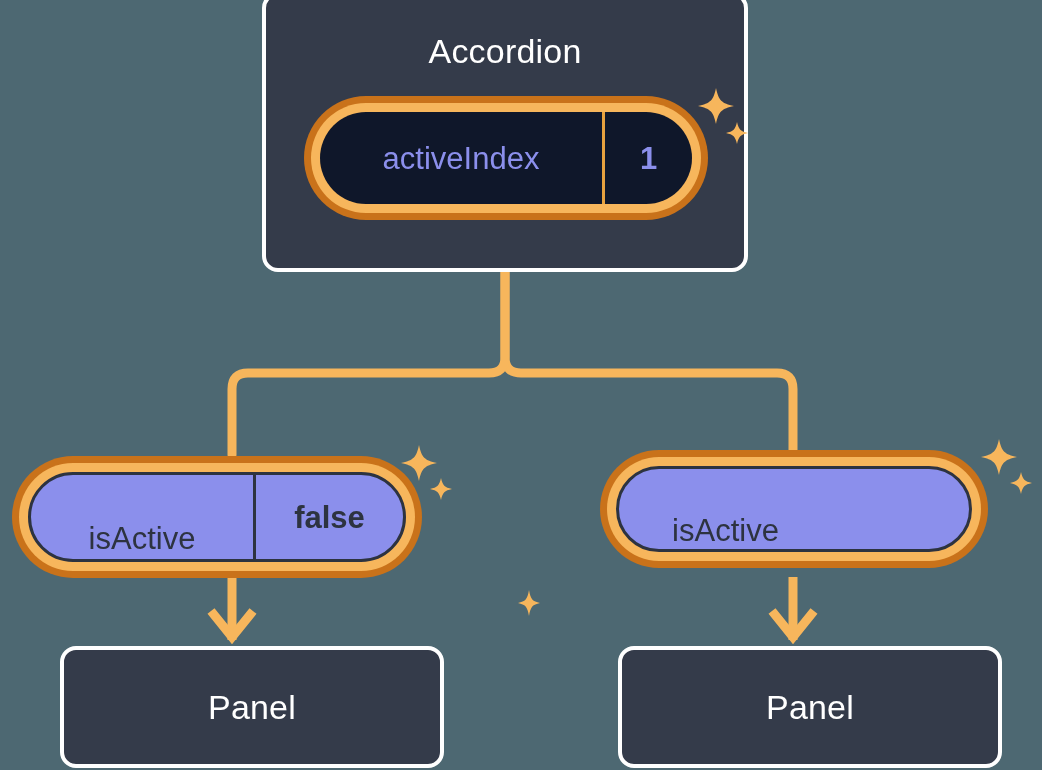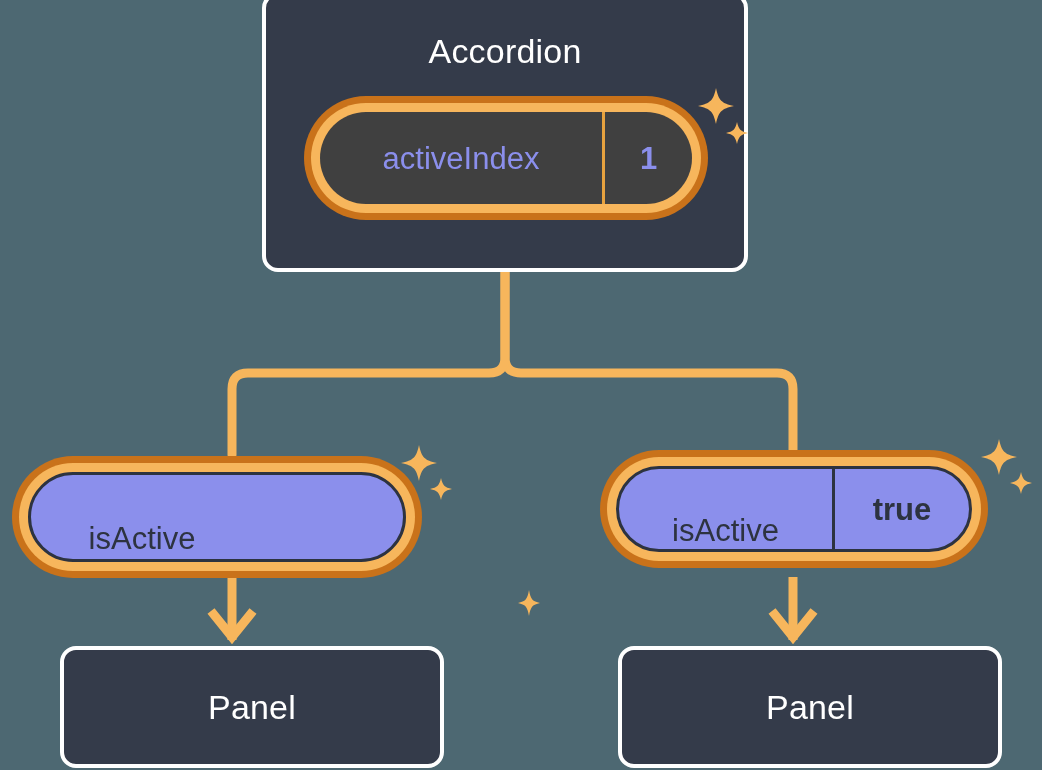--- a/index.html
+++ b/index.html
@@ -97,21 +97,21 @@
     display: flex;
     align-items: center;
     justify-content: center;
     height: 100%;
     box-sizing: border-box;
     line-height: 1;
   }
 
   
   #pill-activeindex .pill-body {
-    background: #404040;
+    background: #0f172a;
   }
   #pill-activeindex .pill-key {
     color: #8b8fec;
     font-size: 31px;
     font-weight: 400;
   }
   #pill-activeindex .pill-val {
     color: #8b8fec;
     font-size: 31px;
     font-weight: 700;
@@ -175,20 +175,21 @@
   <svg class="sparkle" style="left:694px; top:84px;" width="56" height="66" viewBox="0 0 56 66">
     <path d="M22 4 C24.6 16.4 27.6 19.4 40 22 C27.6 24.6 24.6 27.6 22 40 C19.4 27.6 16.4 24.6 4 22 C16.4 19.4 19.4 16.4 22 4 Z" fill="#f7b65c"></path>
     <path d="M43 38 C44.6 45.4 46.6 47.4 54 49 C46.6 50.6 44.6 52.6 43 60 C41.4 52.6 39.4 50.6 32 49 C39.4 47.4 41.4 45.4 43 38 Z" fill="#f7b65c"></path>
   </svg>
 
   <div class="pill pill-purple" id="pill-isactive-left" style="left:12px; top:456px; width:410px; height:122px;">
     <div class="pill-ring-outer" style="left:0; top:0; width:410px; height:122px;"></div>
     <div class="pill-ring-inner" style="left:7px; top:7px; width:396px; height:108px;"></div>
     <div class="pill-body" style="left:16px; top:16px; width:378px; height:90px;">
       <div class="pill-cell pill-key" style="flex:0 0 222px;">isActive</div>
+      <div class="pill-cell pill-val" style="flex:1 1 auto;">false</div>
     </div>
   </div>
 
   <svg class="sparkle" style="left:398px; top:442px;" width="58" height="64" viewBox="0 0 58 64">
     <path d="M21 3 C23.6 15.4 26.6 18.4 39 21 C26.6 23.6 23.6 26.6 21 39 C18.4 26.6 15.4 23.6 3 21 C15.4 18.4 18.4 15.4 21 3 Z" fill="#f7b65c"></path>
     <path d="M43 36 C44.6 43.4 46.6 45.4 54 47 C46.6 48.6 44.6 50.6 43 58 C41.4 50.6 39.4 48.6 32 47 C39.4 45.4 41.4 43.4 43 36 Z" fill="#f7b65c"></path>
   </svg>
 
   <svg class="sparkle" style="left:516px; top:588px;" width="26" height="30" viewBox="0 0 26 30">
     <path d="M13 2 C14.6 11.4 16.6 13.4 24 15 C16.6 16.6 14.6 18.6 13 28 C11.4 18.6 9.4 16.6 2 15 C9.4 13.4 11.4 11.4 13 2 Z" fill="#f7b65c"></path>
@@ -196,21 +197,20 @@
 
   <div class="node-box panel-box" id="panel-box-left">
     <span class="node-title">Panel</span>
   </div>
 
   <div class="pill pill-purple" id="pill-isactive-right" style="left:600px; top:450px; width:388px; height:118px;">
     <div class="pill-ring-outer" style="left:0; top:0; width:388px; height:118px;"></div>
     <div class="pill-ring-inner" style="left:7px; top:7px; width:374px; height:104px;"></div>
     <div class="pill-body" style="left:16px; top:16px; width:356px; height:86px;">
       <div class="pill-cell pill-key" style="flex:0 0 213px;">isActive</div>
-      <div class="pill-cell pill-val" style="flex:1 1 auto;">true</div>
     </div>
   </div>
 
   <svg class="sparkle" style="left:978px; top:436px;" width="58" height="64" viewBox="0 0 58 64">
     <path d="M21 3 C23.6 15.4 26.6 18.4 39 21 C26.6 23.6 23.6 26.6 21 39 C18.4 26.6 15.4 23.6 3 21 C15.4 18.4 18.4 15.4 21 3 Z" fill="#f7b65c"></path>
     <path d="M43 36 C44.6 43.4 46.6 45.4 54 47 C46.6 48.6 44.6 50.6 43 58 C41.4 50.6 39.4 48.6 32 47 C39.4 45.4 41.4 43.4 43 36 Z" fill="#f7b65c"></path>
   </svg>
 
   <div class="node-box panel-box" id="panel-box-right">
     <span class="node-title">Panel</span>

